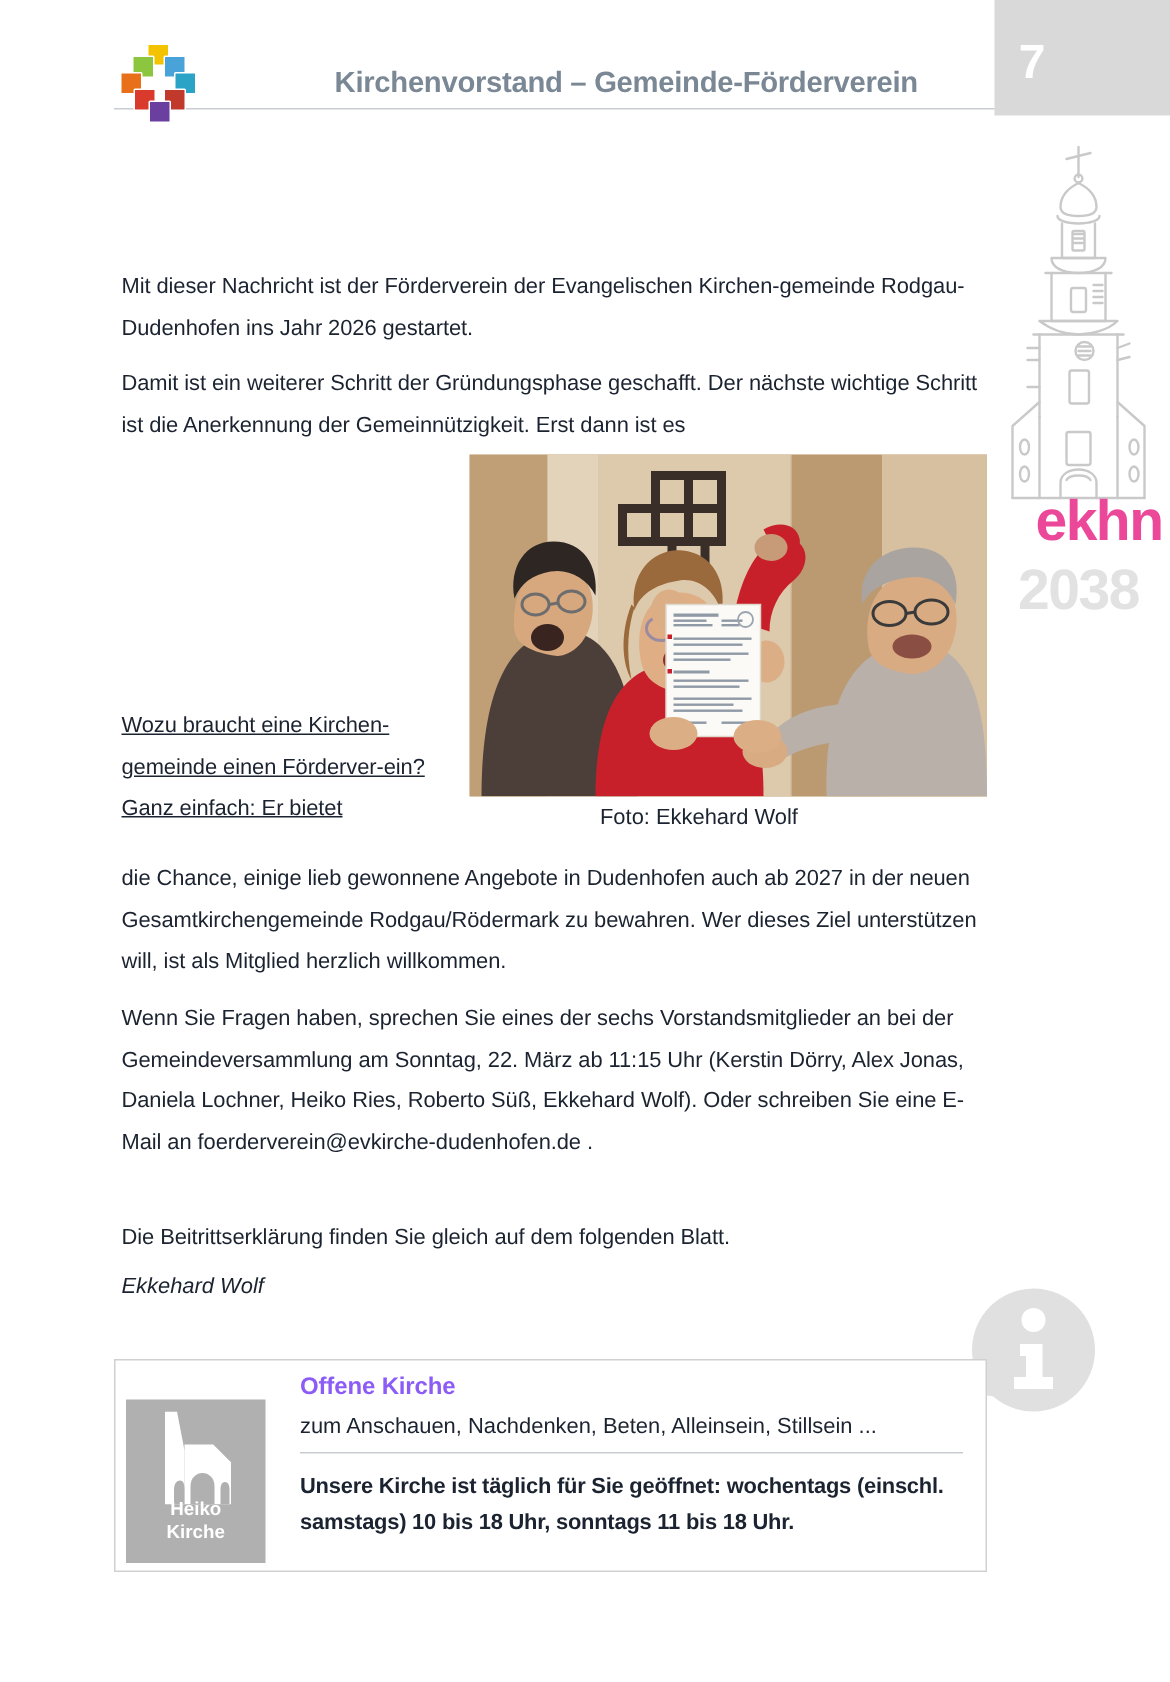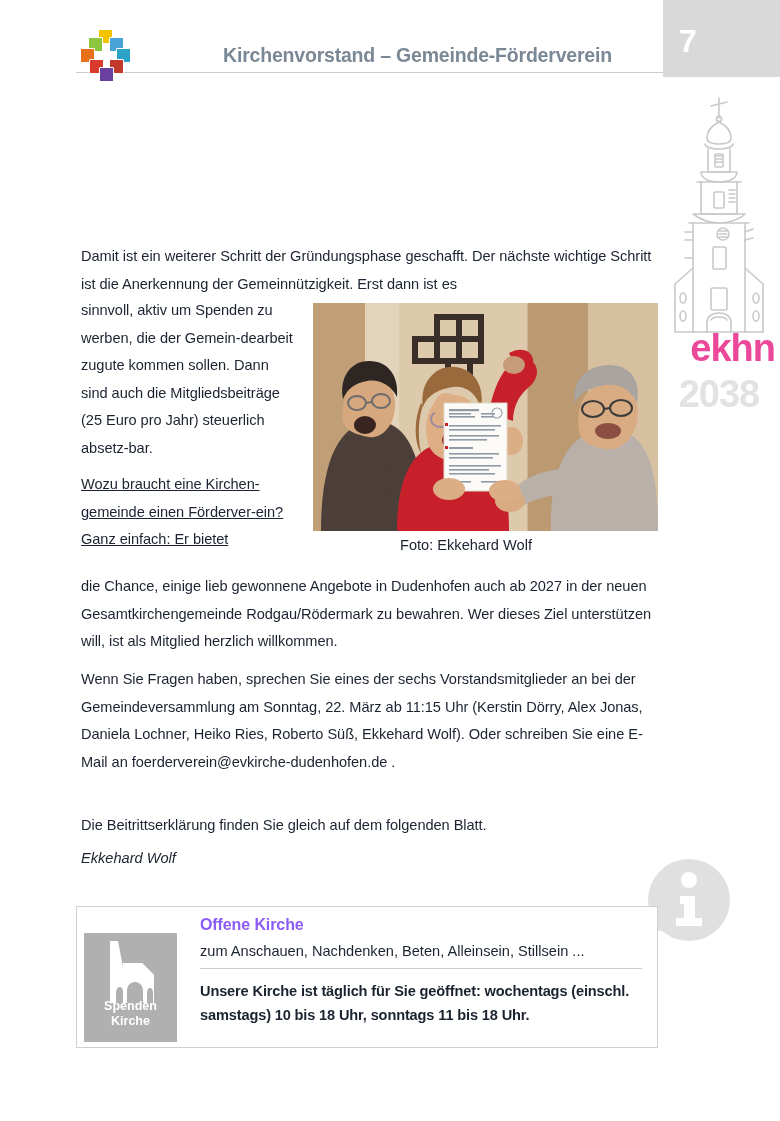--- a/index.html
+++ b/index.html
@@ -200,22 +200,22 @@
         <path d="M44 240 L44 230 C44 224 50 221 56 221 C62 221 68 224 68 230 L68 240"></path>
         <path d="M48 228 C50 224 62 224 64 228"></path>
         <path d="M12 240 L100 240"></path>
       </g>
     </svg>
     <div class="ekhn-word">ekhn</div>
     <div class="ekhn-year">2038</div>
   </div>
 
 
+  <div class="body-text p-full" style="top:178px;">Mit dieser Nachricht ist der Förderverein der Evangelischen Kirchen-gemeinde Rodgau-Dudenhofen ins Jahr 2026 gestartet.</div>
   <div class="body-text p-full" style="top:243px;">Damit ist ein weiterer Schritt der Gründungsphase geschafft. Der nächste wichtige Schritt ist die Anerkennung der Gemeinnützigkeit. Erst dann ist es</div>
-  <div class="body-text p-narrow" style="top:297px;">sinnvoll, aktiv um Spenden zu werben, die der Gemein-dearbeit zugute kommen sollen. Dann sind auch die Mitgliedsbeiträge (25 Euro pro Jahr) steuerlich absetz-bar.</div>
   <div class="body-text p-narrow" style="top:471px;text-decoration:underline;">Wozu braucht eine Kirchen-gemeinde einen Förderver-ein? Ganz einfach: Er bietet</div>
   <div class="body-text p-full" style="top:573px;">die Chance, einige lieb gewonnene Angebote in Dudenhofen auch ab 2027 in der neuen Gesamtkirchengemeinde Rodgau/Rödermark zu bewahren. Wer dieses Ziel unterstützen will, ist als Mitglied herzlich willkommen.</div>
   <div class="body-text p-full" style="top:666px;">Wenn Sie Fragen haben, sprechen Sie eines der sechs Vorstandsmitglieder an bei der Gemeindeversammlung am Sonntag, 22. März ab 11:15 Uhr (Kerstin Dörry, Alex Jonas, Daniela Lochner, Heiko Ries, Roberto Süß, Ekkehard Wolf). Oder schreiben Sie eine E-Mail an foerderverein@evkirche-dudenhofen.de .</div>
   <div class="body-text p-full" style="top:812px;">Die Beitrittserklärung finden Sie gleich auf dem folgenden Blatt.</div>
   <div class="sig" style="top:845px;">Ekkehard Wolf</div>
 
   <div class="photo">
     <svg width="345" height="228" viewBox="0 0 345 228" aria-hidden="true">
 
       <rect x="0" y="0" width="345" height="228" fill="#cdb190"></rect>
@@ -319,21 +319,21 @@
   <div class="ok-icon">
     <svg width="70" height="62" viewBox="0 0 70 62" aria-hidden="true">
       <path d="M22 0 L27 26 L27 62 L14 62 L14 0 Z" fill="#ffffff"></path>
       <path d="M27 22 L46 22 L58 34 L58 62 L27 62 Z" fill="#ffffff"></path>
       <path d="M46 22 L58 34 L46 34 Z" fill="#ffffff"></path>
       <path d="M31 62 L31 50 C31 44 35 41 39 41 C43 41 47 44 47 50 L47 62 Z" fill="#b0b0b0"></path>
       <path d="M20 62 L20 52 C20 48 22 46 24 46 C26 46 27 48 27 52 L27 62 Z" fill="#b0b0b0"></path>
       <path d="M51 62 L51 52 C51 49 52 47 54 47 C56 47 57 49 57 52 L57 62 Z" fill="#b0b0b0"></path>
     </svg>
     <div class="ok-icon-label">
-      <div>Spenden</div>
+      <div>Heiko</div>
       <div>Kirche</div>
     </div>
   </div>
 
   <div class="ok-title">Offene Kirche</div>
   <div class="ok-sub">zum Anschauen, Nachdenken, Beten, Alleinsein, Stillsein ...</div>
   <div class="ok-rule"></div>
   <div class="ok-bold">Unsere Kirche ist täglich für Sie geöffnet: wochentags (einschl. samstags) 10 bis 18 Uhr, sonntags 11 bis 18 Uhr.</div>
 
 </div>

